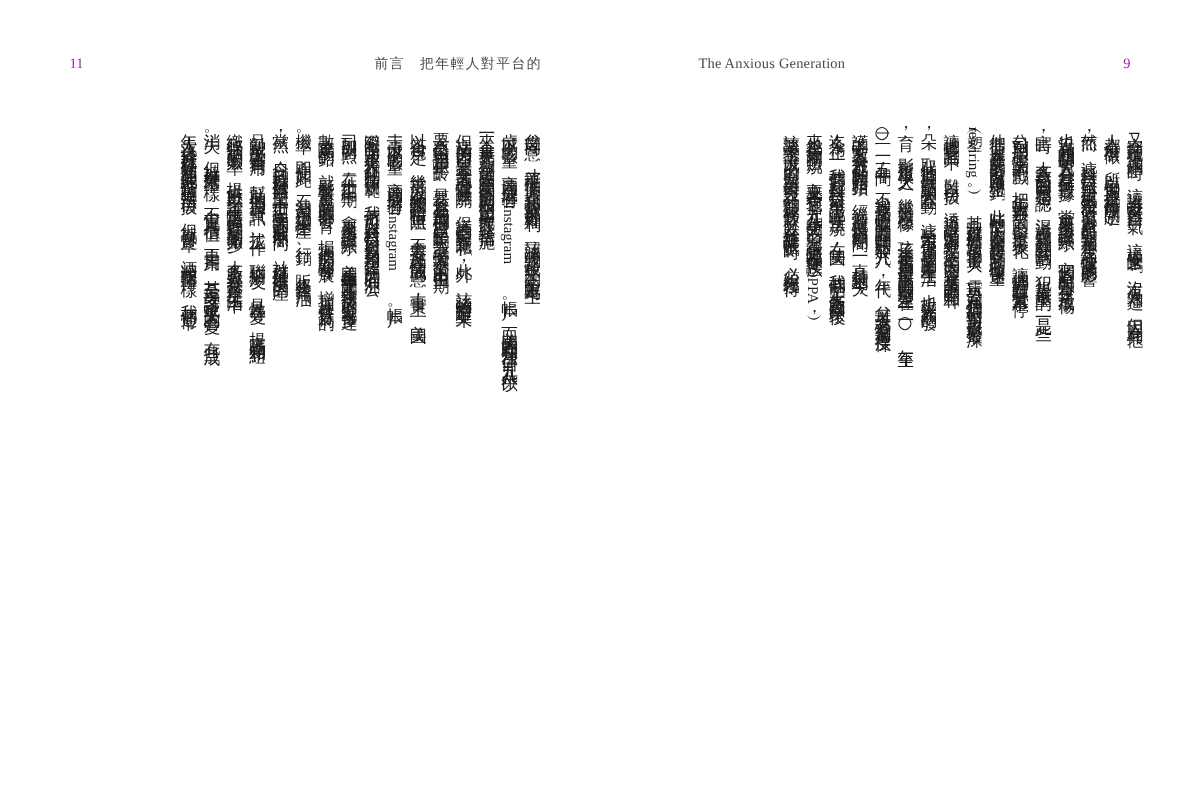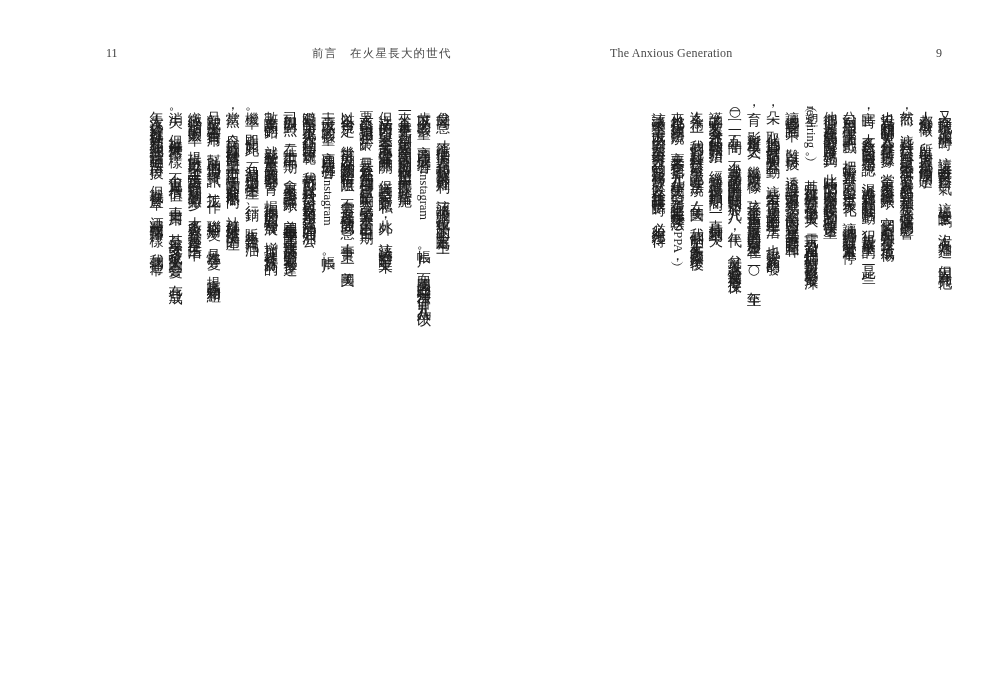--- a/index.html
+++ b/index.html
@@ -49,30 +49,29 @@
     font-family: "Liberation Serif", "DejaVu Serif", serif;
     font-size: 12px;
     letter-spacing: 0.2px;
   }
   .folio {
     position: absolute;
     top: 44px;
     height: 18px;
     line-height: 18px;
     font-size: 12px;
-    color: #404040;
+    color: #a21caf;
     font-family: "Liberation Serif", "DejaVu Serif", serif;
-    margin-left: 48px;
   }
 
   
   .page-left .folio       { left: 58px; }
   .page-left .runhead     { left: 312px; }
   
-  .page-right .runhead    { left: 82px; margin-left: 28px; }
+  .page-right .runhead    { left: 82px; }
   .page-right .folio      { right: 58px; }
 
   
   .body-area {
     position: absolute;
     top: 100px;
     height: 500px;
     display: flex;
     flex-direction: row-reverse;   
     align-items: flex-start;
@@ -107,21 +106,21 @@
     letter-spacing: 0;
   }
 </style>
 </head>
 <body>
 
 <div class="spread">
 
   <div class="page page-left">
     <div class="folio">11</div>
-    <div class="runhead runhead-cn">前言　在火星長大的世代</div>
+    <div class="runhead runhead-cn">前言　把年輕人對平台的</div>
     <div class="body-area" id="left-cols">
         <div class="vcol">父母同意，才能提供個人資訊和放棄部分權利。該法將「網路成年」的年齡定為十三</div>
         <div class="vcol">歲以下的孩童，高達四成擁有 <span class="latin">Instagram</span> 帳戶。而美國的聯邦法律自一九九八年以</div>
         <div class="vcol">來一直未見更新（倒是英國和美國個別的幾個州已率先採取一些措施）。</div>
         <div class="vcol">但立法的原因與兒童安全或心理健康無關，保護的是兒童隱私。此外，該法的措辭並未</div>
         <div class="vcol">要求公司驗證用戶年齡：只要孩童在勾選欄稱自己年齡夠大（或者輸入不實的出生日期，</div>
         <div class="vcol">以符合規定），幾乎可以在網際網路暢行無阻。不需要父母知情或同意。事實上，美國</div>
         <div class="vcol">十三歲以下的孩童，高達四成擁有 <span class="latin">Instagram</span> 帳戶。</div>
         <div class="vcol">避限制向未成年人行銷的法律規範。我們也可以將科技公司與反對禁用含鉛汽油的石油公</div>
         <div class="vcol">司加以對照。在二十世紀中期，愈來愈多證據顯示，美國<b>每年</b>光開車族排放的空氣裡多達</div>

